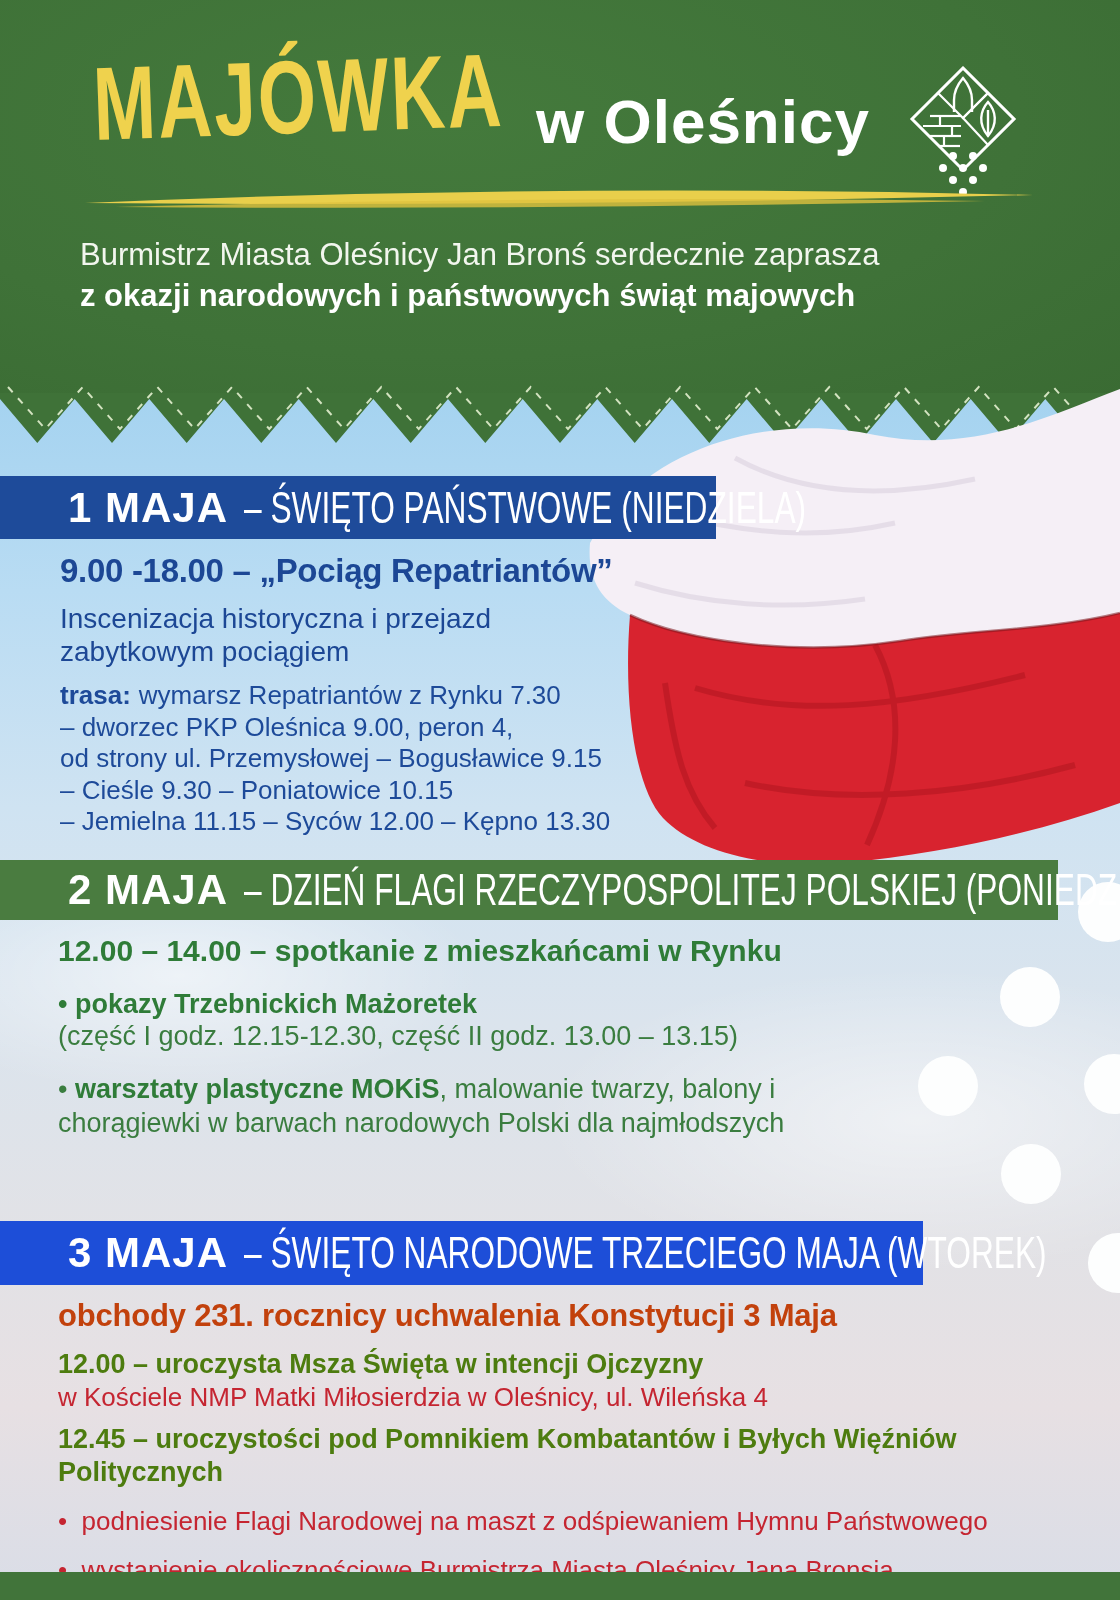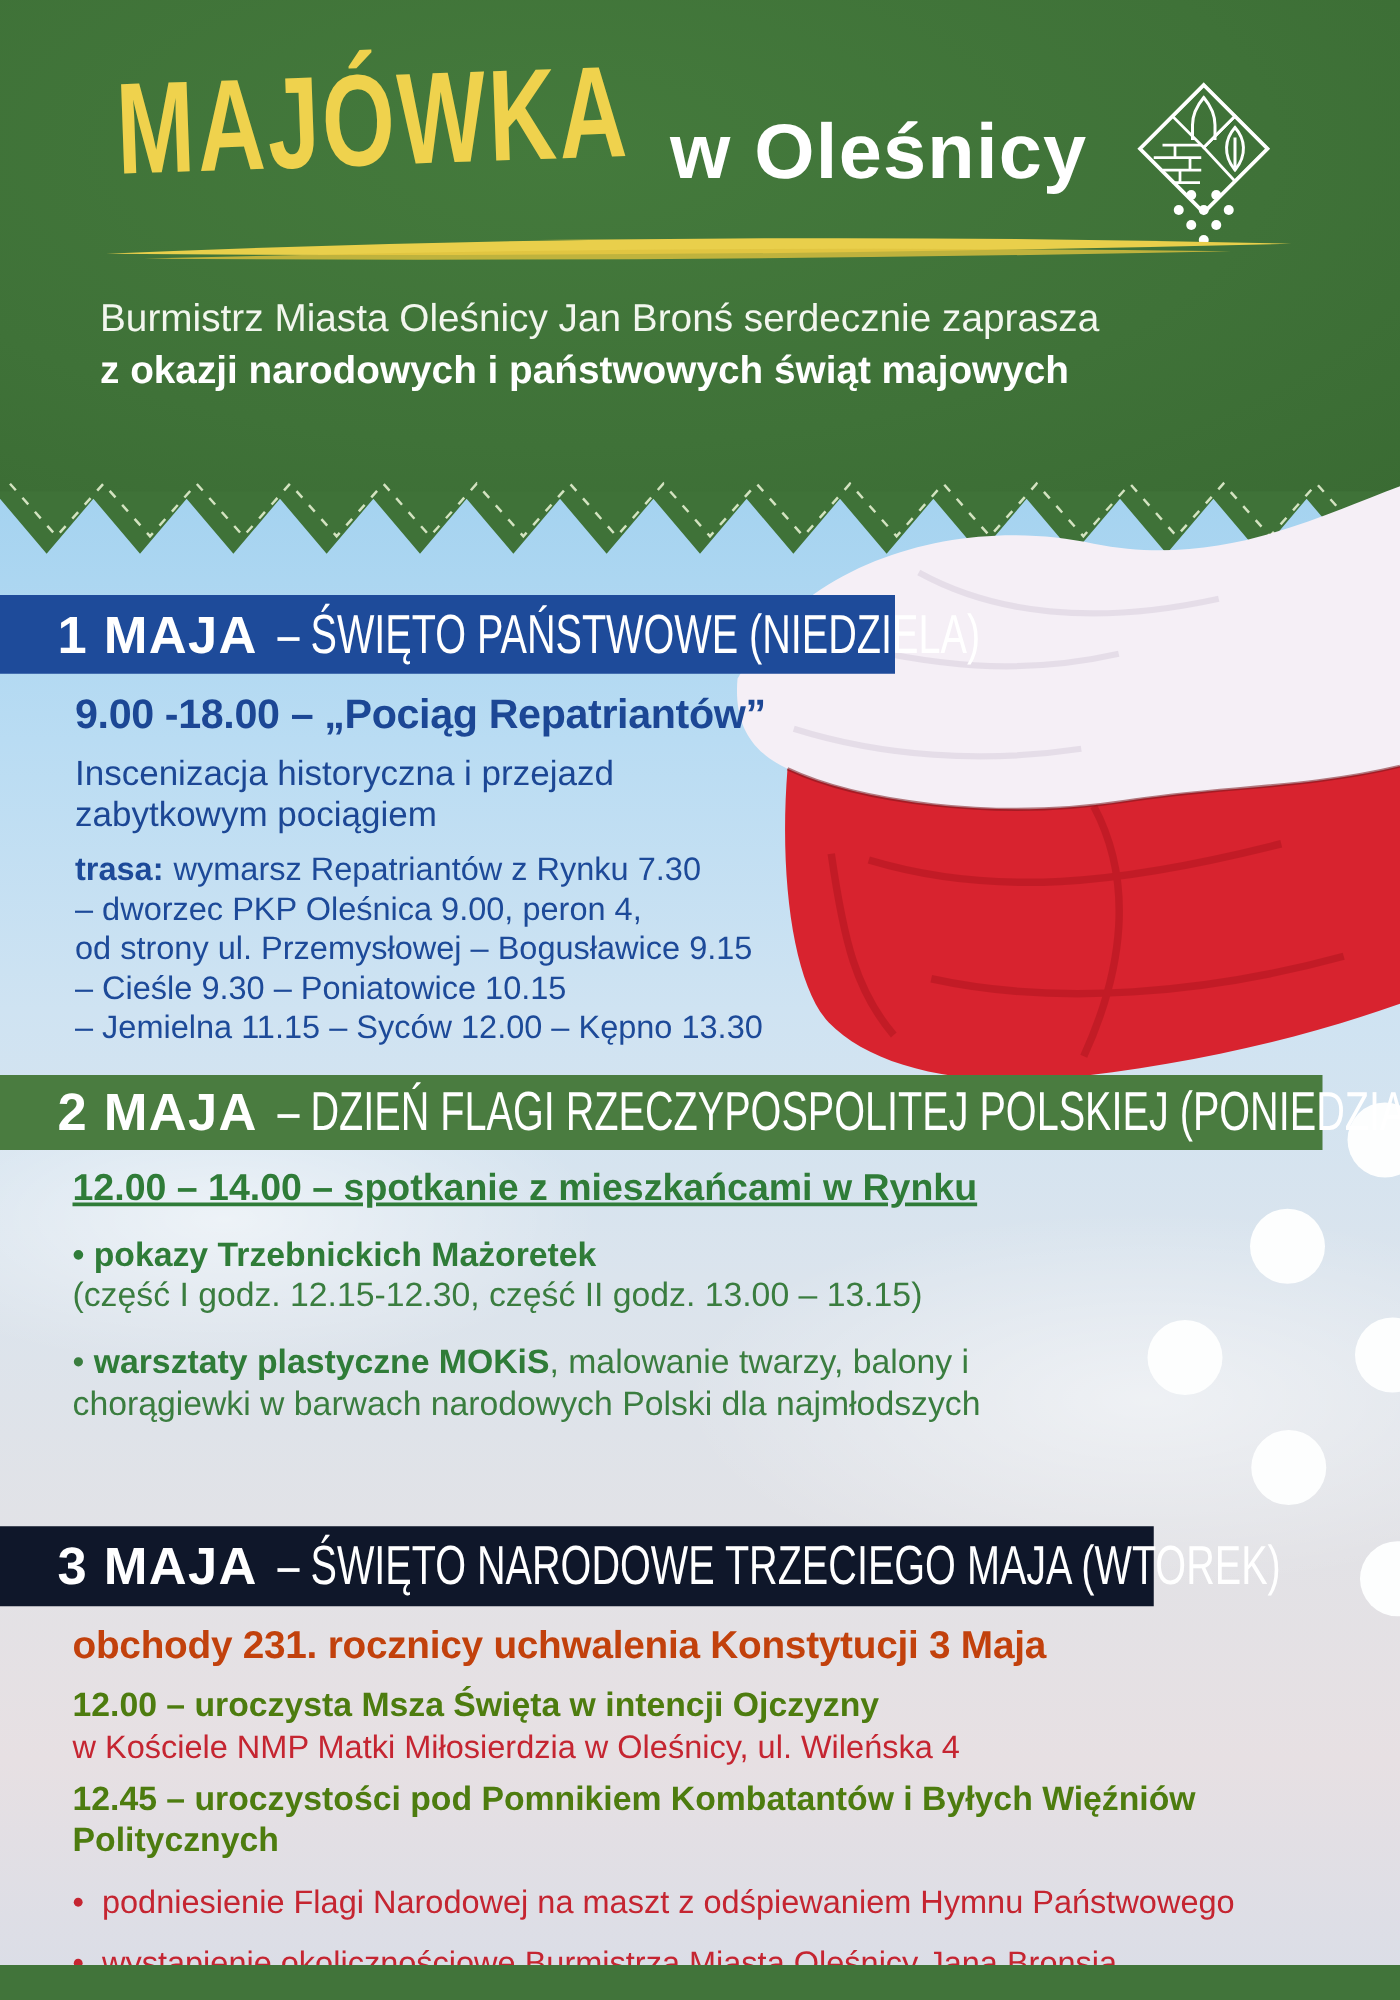--- a/index.html
+++ b/index.html
@@ -29,39 +29,39 @@
       linear-gradient(180deg,#a5d3f0 0%,#b9dcf3 16%,#cfe3f2 34%,#dbe4ed 52%,#e2e2e6 70%,#e7e0e3 84%,#d9dde7 100%);}
   .zigzag{position:absolute;left:0;top:393px;z-index:3;overflow:visible;}
 
   
   .flag{position:absolute;left:545px;top:383px;z-index:4;}
 
   
   .deco-dot{position:absolute;width:60px;height:60px;border-radius:50%;background:#fdfefe;z-index:3;}
 
   
-  .banner{position:absolute;left:0;display:flex;align-items:center;color:#fff;padding-left:46px;
+  .banner{position:absolute;left:0;display:flex;align-items:center;color:#fff;padding-left:68px;
     box-sizing:border-box;z-index:6;}
   .bdate{font-size:42px;font-weight:700;letter-spacing:1px;white-space:nowrap;}
   .btext{font-size:44px;font-weight:400;letter-spacing:0;white-space:nowrap;
     transform:scaleX(.72);transform-origin:left center;margin-left:16px;}
   .banner-blue{top:476px;width:716px;height:63px;background:#1e4b9a;}
   .banner-green{top:860px;width:1058px;height:60px;background:#4a7c40;}
-  .banner-red{top:1221px;width:923px;height:64px;background:#0f172a;}
+  .banner-red{top:1221px;width:923px;height:64px;background:#1d4ed8;}
 
   
   .sec1{position:absolute;left:60px;top:552px;color:#1c4795;z-index:6;}
   .sec1-h{margin:0 0 12px;font-size:33px;font-weight:700;letter-spacing:-.3px;}
   .sec1-sub{font-size:28px;font-weight:400;line-height:33px;margin-bottom:12px;}
   .route{font-size:26px;line-height:31.5px;color:#1d4a99;}
   .route .lbl{font-weight:700;margin-right:8px;}
 
   
   .sec2{position:absolute;left:58px;top:934px;color:#3a7d3f;z-index:6;}
-  .sec2-h{margin:0 0 20px;font-size:30px;font-weight:700;color:#2f7c38;text-decoration:underline;}
+  .sec2-h{margin:0 0 20px;font-size:30px;font-weight:700;color:#2f7c38;}
   .g-item{margin-bottom:19px;max-width:820px;}
   .g-bold{font-weight:700;font-size:27px;line-height:32px;color:#2f7c38;}
   .g-detail{font-size:27px;line-height:33px;}
   .g-mixed{margin:0;font-size:27px;line-height:34px;}
   .bullet::before{content:"• ";}
 
   
   .sec3{position:absolute;left:58px;top:1298px;color:#c52531;z-index:6;}
   .sec3-h{margin:0 0 14px;font-size:31px;font-weight:700;color:#c2410c;letter-spacing:-.2px;}
   .r-event{margin-bottom:10px;}

